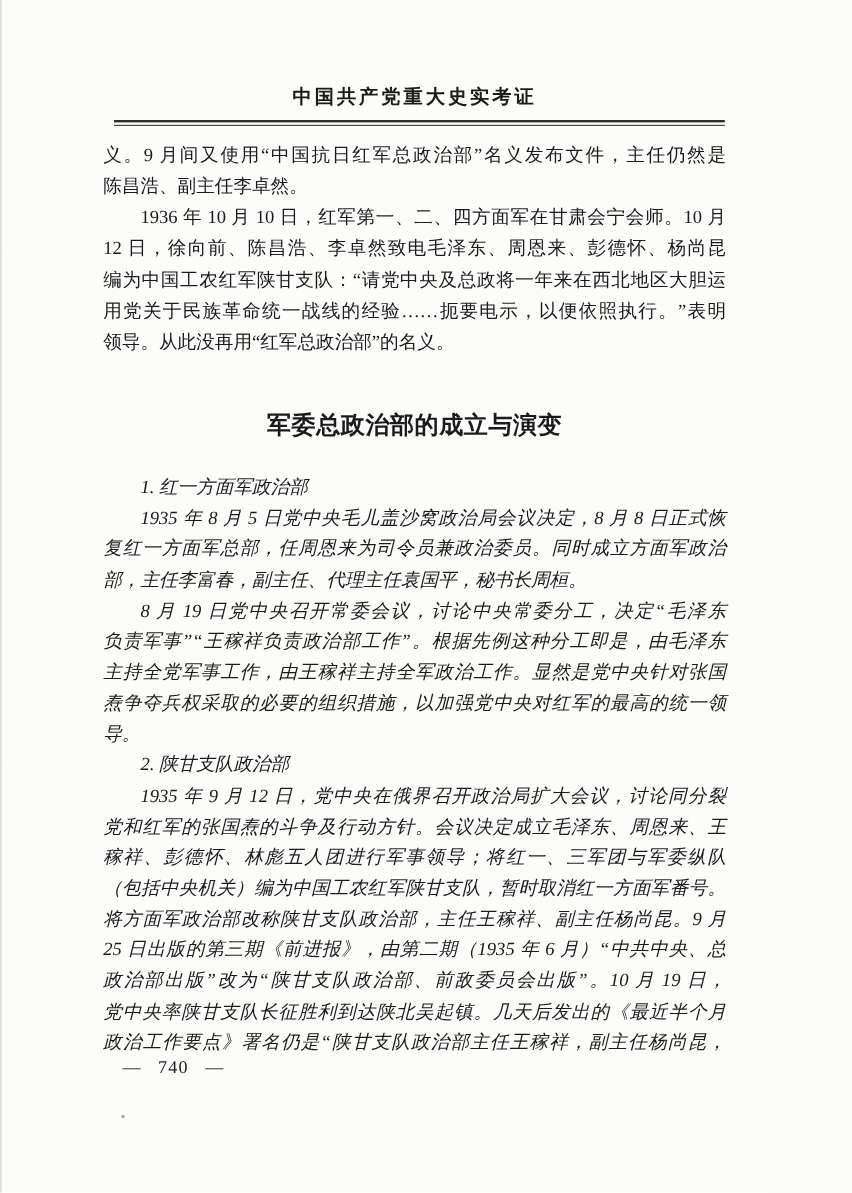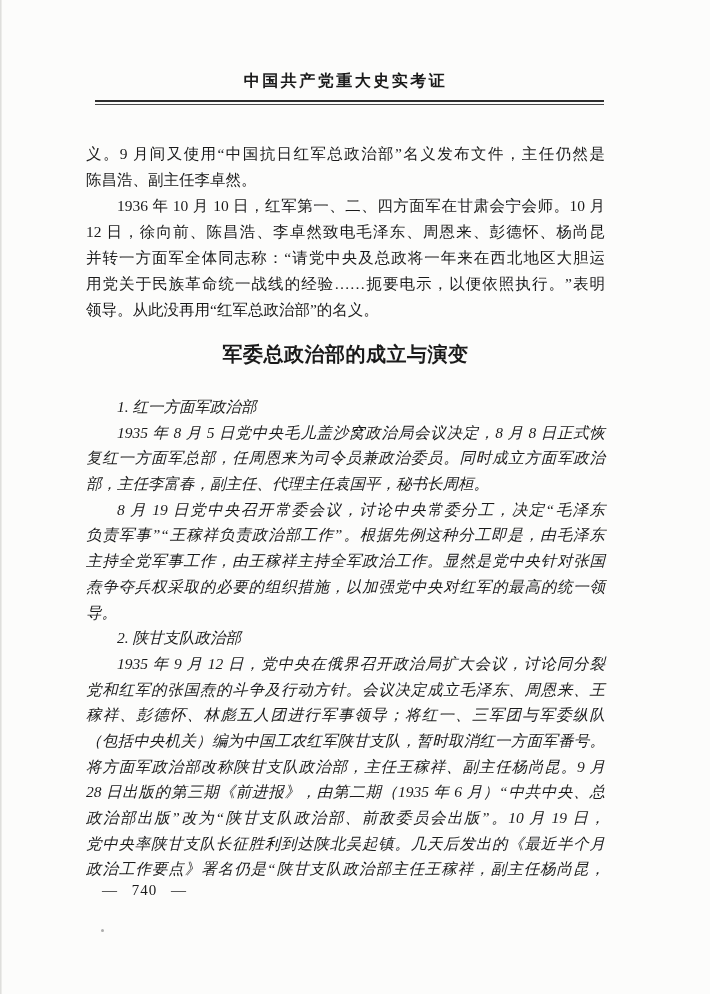--- a/index.html
+++ b/index.html
@@ -34,21 +34,21 @@
     height: 2px;
     border-top: 2.4px solid #2e2e2e;
     border-bottom: 1.2px solid #4a4a4a;
   }
   .textcol {
     position: absolute;
     left: 86px;
     width: 519px;
     font-size: 15.5px;
   }
-  .intro-block   { top: 117px; margin-top: 24px; }
+  .intro-block   { top: 117px; }
   .section-block { top: 394px; }
   .intro-block .line   { height: 26px;   line-height: 26px; }
   .section-block .line { height: 25.7px; line-height: 25.7px; font-style: italic; }
   .line { text-align: left; overflow: visible; }
   .full {
     text-align: justify;
     text-align-last: justify;
   }
   .indent { text-indent: 31px; }
   .section-heading {
@@ -85,21 +85,21 @@
 
   <div class="running-header">中国共产党重大史实考证</div>
 
   <div class="header-rule"></div>
 
   <div class="textcol intro-block">
     <div class="line full">义。9 月间又使用“中国抗日红军总政治部”名义发布文件，主任仍然是</div>
     <div class="line">陈昌浩、副主任李卓然。</div>
     <div class="line full indent">1936 年 10 月 10 日，红军第一、二、四方面军在甘肃会宁会师。10 月</div>
     <div class="line full">12 日，徐向前、陈昌浩、李卓然致电毛泽东、周恩来、彭德怀、杨尚昆</div>
-    <div class="line full">并转一方面军全体同志称：“请党中央及总政将一年来在西北地区大胆运</div>
+    <div class="line full">编为中国工农红军陕甘支队：“请党中央及总政将一年来在西北地区大胆运</div>
     <div class="line full">用党关于民族革命统一战线的经验……扼要电示，以便依照执行。”表明</div>
     <div class="line">领导。从此没再用“红军总政治部”的名义。</div>
   </div>
 
   <div class="section-heading">军委总政治部的成立与演变</div>
 
   <div class="textcol section-block">
     <div class="line indent">1. 红一方面军政治部</div>
     <div class="line full indent">1935 年 8 月 5 日党中央毛儿盖沙窝政治局会议决定，8 月 8 日正式恢</div>
     <div class="line full">复红一方面军总部，任周恩来为司令员兼政治委员。同时成立方面军政治</div>
@@ -108,21 +108,21 @@
     <div class="line full">负责军事”“王稼祥负责政治部工作”。根据先例这种分工即是，由毛泽东</div>
     <div class="line full">主持全党军事工作，由王稼祥主持全军政治工作。显然是党中央针对张国</div>
     <div class="line full">焘争夺兵权采取的必要的组织措施，以加强党中央对红军的最高的统一领</div>
     <div class="line">导。</div>
     <div class="line indent">2. 陕甘支队政治部</div>
     <div class="line full indent">1935 年 9 月 12 日，党中央在俄界召开政治局扩大会议，讨论同分裂</div>
     <div class="line full">党和红军的张国焘的斗争及行动方针。会议决定成立毛泽东、周恩来、王</div>
     <div class="line full">稼祥、彭德怀、林彪五人团进行军事领导；将红一、三军团与军委纵队</div>
     <div class="line full">（包括中央机关）编为中国工农红军陕甘支队，暂时取消红一方面军番号。</div>
     <div class="line full">将方面军政治部改称陕甘支队政治部，主任王稼祥、副主任杨尚昆。9 月</div>
-    <div class="line full">28 日出版的第三期《前进报》，由第二期（1935 年 6 月）“中共中央、总</div>
+    <div class="line full">25 日出版的第三期《前进报》，由第二期（1935 年 6 月）“中共中央、总</div>
     <div class="line full">政治部出版”改为“陕甘支队政治部、前敌委员会出版”。10 月 19 日，</div>
     <div class="line full">党中央率陕甘支队长征胜利到达陕北吴起镇。几天后发出的《最近半个月</div>
     <div class="line full">政治工作要点》署名仍是“陕甘支队政治部主任王稼祥，副主任杨尚昆，</div>
   </div>
 
   <div class="page-number">— 740 —</div>
 
   <div class="scan-speck"></div>
 
 </div>

